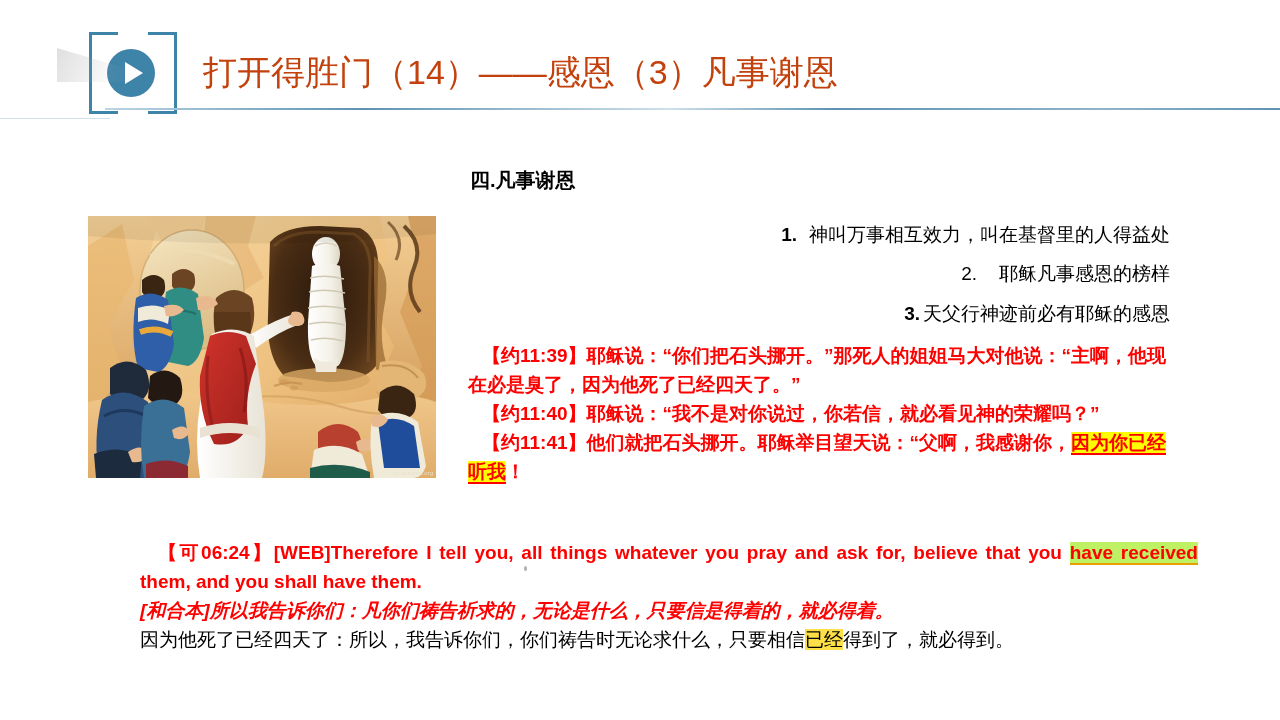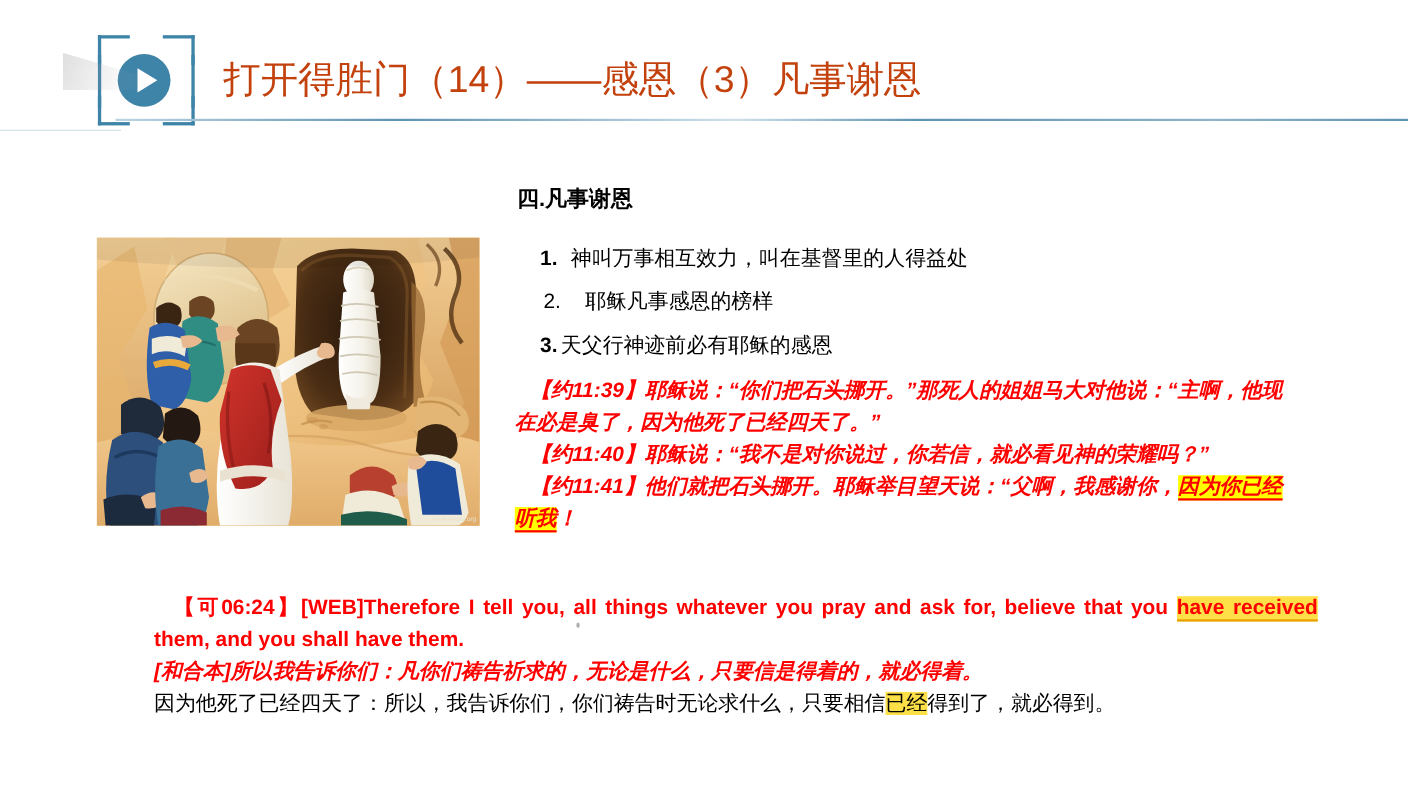--- a/index.html
+++ b/index.html
@@ -134,20 +134,21 @@
     top: 167px;
     font-size: 20px;
     font-weight: bold;
     color: #000000;
   }
   #points-list {
     position: absolute;
     left: 470px;
     top: 222px;
     width: 700px;
+    text-align: right;
   }
   .point-row {
     font-size: 19px;
     color: #000000;
     white-space: nowrap;
   }
   .point-row .num { font-weight: bold; }
   #point-1 { padding-left: 21px; margin-bottom: 13px; }
   #point-1 .num { font-weight: bold; }
   #point-1 .txt { margin-left: 12px; }
@@ -162,21 +163,21 @@
     position: absolute;
     left: 468px;
     top: 341px;
     width: 700px;
     color: #FF0000;
     font-size: 19px;
     line-height: 29px;
     font-weight: bold;
   }
   #scripture-block p { margin: 0; text-indent: 0; }
-  #scripture-block .indent { text-indent: 14px; font-style: italic; }
+  #scripture-block .indent { text-indent: 14px; }
   .hl-yellow-red {
     background: #FFFF00;
     color: #FF0000;
     border-bottom: 2px solid #FF0000;
     padding-bottom: 0px;
   }
 
   
   #translation-block {
     position: absolute;
@@ -189,21 +190,21 @@
     font-size: 19px;
     line-height: 29px;
     font-weight: bold;
     text-indent: 18px;
     margin: 0;
     text-align: justify;
     text-justify: inter-word;
   }
   #web-verse .ref { letter-spacing: 0px; }
   .hl-yellow-web {
-    background: #fde047;
+    background: #bef264;
     color: #FF0000;
     border-bottom: 2px solid #E8A000;
   }
   #hehe-verse {
     color: #FF0000;
     font-size: 19px;
     line-height: 29px;
     font-weight: bold;
     margin: 0;
     white-space: nowrap;

